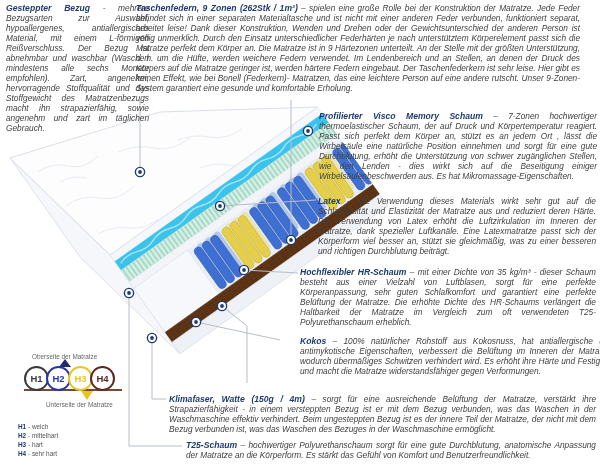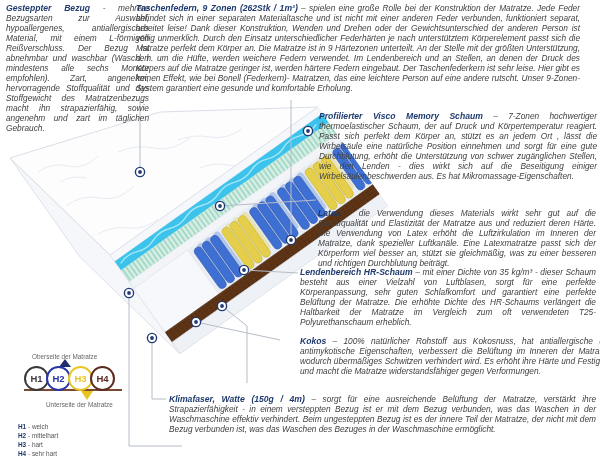--- a/index.html
+++ b/index.html
@@ -192,45 +192,50 @@
     <span class="sep">–</span>
     <span>spielen eine große Rolle bei der Konstruktion der Matratze. Jede Feder befindet sich in einer separaten Materialtasche und ist nicht mit einer anderen Feder verbunden, funktioniert separat, arbeitet leise! Dank dieser Konstruktion, Wenden und Drehen oder der Gewichtsunterschied der anderen Person ist völlig unmerklich. Durch den Einsatz unterschiedlicher Federhärten je nach unterstütztem Körperelement passt sich die Matratze perfekt dem Körper an. Die Matratze ist in 9 Härtezonen unterteilt. An der Stelle mit der größten Unterstützung, d. h. um die Hüfte, werden weichere Federn verwendet. Im Lendenbereich und an Stellen, an denen der Druck des Körpers auf die Matratze geringer ist, werden härtere Federn eingebaut. Der Taschenfederkern ist sehr leise. Hier gibt es keinen Effekt, wie bei Bonell (Federkern)- Matratzen, das eine leichtere Person auf eine andere rutscht. Unser 9-Zonen-System garantiert eine gesunde und komfortable Erholung.</span>
   </div>
 
   <div class="tblock" style="left:319px;top:111px;width:278px;">
     <span class="hd">Profilierter Visco Memory Schaum</span>
     <span class="sep">–</span>
     <span>7-Zonen hochwertiger thermoelastischer Schaum, der auf Druck und Körpertemperatur reagiert. Passt sich perfekt dem Körper an, stützt es an jedem Ort , lässt die Wirbelsäule eine natürliche Position einnehmen und sorgt für eine gute Durchblutung, erhöht die Unterstützung von schwer zugänglichen Stellen, wie den Lenden - dies wirkt sich auf die Beseitigung einiger Wirbelsäulenbeschwerden aus. Es hat Mikromassage-Eigenschaften.</span>
   </div>
 
-  <div class="tblock" style="left:318px;top:196px;width:278px;margin-top:12px;">
+  <div class="tblock" style="left:318px;top:196px;width:278px;">
     <span class="hd">Latex</span>
     <span class="sep">–</span>
     <span>die Verwendung dieses Materials wirkt sehr gut auf die Schlafqualität und Elastizität der Matratze aus und reduziert deren Härte. Die Verwendung von Latex erhöht die Luftzirkulation im Inneren der Matratze, dank spezieller Luftkanäle. Eine Latexmatratze passt sich der Körperform viel besser an, stützt sie gleichmäßig, was zu einer besseren und richtigen Durchblutung beiträgt.</span>
   </div>
 
   <div class="tblock" style="left:300px;top:267px;width:296px;">
-    <span class="hd">Lendenbereich HR-Schaum</span>
+    <span class="hd">Hochflexibler HR-Schaum</span>
     <span class="sep">–</span>
     <span>mit einer Dichte von 35 kg/m³ - dieser Schaum besteht aus einer Vielzahl von Luftblasen, sorgt für eine perfekte Körperanpassung, sehr guten Schlafkomfort und garantiert eine perfekte Belüftung der Matratze. Die erhöhte Dichte des HR-Schaums verlängert die Haltbarkeit der Matratze im Vergleich zum oft verwendeten T25-Polyurethanschaum erheblich.</span>
   </div>
 
   <div class="tblock" style="left:300px;top:336px;width:313px;">
     <span class="hd">Kokos</span>
     <span class="sep">–</span>
     <span>100% natürlicher Rohstoff aus Kokosnuss, hat antiallergische und antimykotische Eigenschaften, verbessert die Belüftung im Inneren der Matratze, wodurch übermäßiges Schwitzen verhindert wird. Es erhöht ihre Härte und Festigkeit und macht die Matratze widerstandsfähiger gegen Verformungen.</span>
   </div>
 
 
   <div class="tblock" style="left:169px;top:394px;width:427px;">
     <span class="hd">Klimafaser, Watte (150g / 4m)</span>
     <span class="sep">–</span>
     <span>sorgt für eine ausreichende Belüftung der Matratze, verstärkt ihre Strapazierfähigkeit - in einem versteppten Bezug ist er mit dem Bezug verbunden, was das Waschen in der Waschmaschine effektiv verhindert. Beim ungesteppten Bezug ist es der innere Teil der Matratze, der nicht mit dem Bezug verbunden ist, was das Waschen des Bezuges in der Waschmaschine ermöglicht.</span>
   </div>
 
+  <div class="tblock" style="left:186px;top:440px;width:410px;">
+    <span class="hd">T25-Schaum</span>
+    <span class="sep">–</span>
+    <span>hochwertiger Polyurethanschaum sorgt für eine gute Durchblutung, anatomische Anpassung der Matratze an die Körperform. Es stärkt das Gefühl von Komfort und Benutzerfreundlichkeit.</span>
+  </div>
 
   <div class="legend">
     <div class="toplabel">Oberseite der Matratze</div>
     <div class="zone-row">
       <div class="tri-up"></div>
       <div class="tri-down"></div>
       <div class="base-line"></div>
       <div class="zone-circle" style="left: 0px; border-color: rgb(58, 58, 58); color: rgb(58, 58, 58);">H1</div>
       <div class="zone-circle" style="left: 22px; border-color: rgb(39, 53, 168); color: rgb(39, 53, 168);">H2</div>
       <div class="zone-circle" style="left: 44px; border-color: rgb(232, 197, 37); color: rgb(232, 197, 37);">H3</div>

